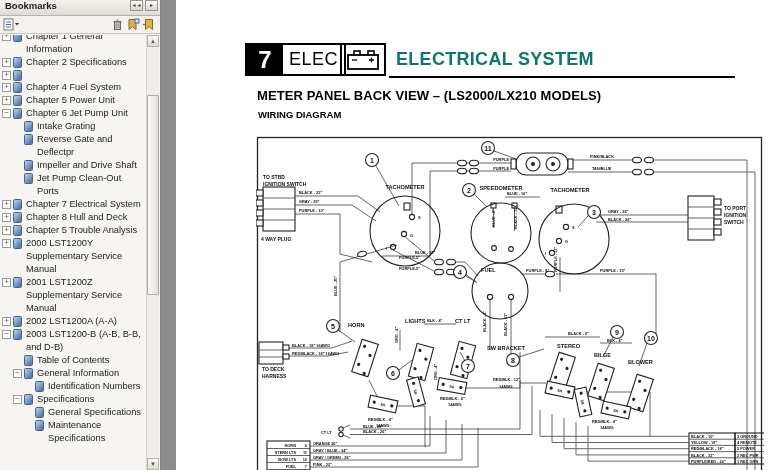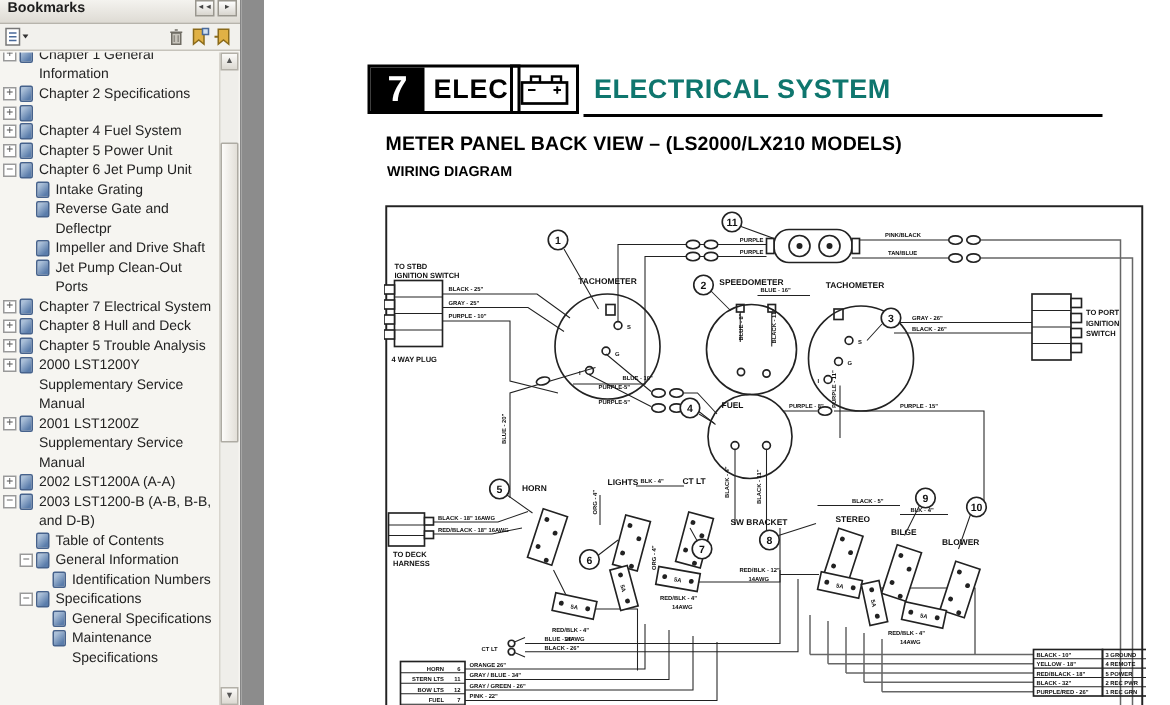--- a/index.html
+++ b/index.html
@@ -29,21 +29,21 @@
   .sc-btn{height:12px;background:linear-gradient(#fbfaf8,#dcd9d2);border:1px solid #b3b0a8;font-size:6px;text-align:center;line-height:10px;color:#555;cursor:pointer}
   .sc-btn.down{position:absolute;bottom:0;left:0;right:0}
   .sc-thumb{position:absolute;top:60px;left:0;right:0;height:200px;background:linear-gradient(90deg,#fdfcfa,#e2dfd8);border:1px solid #aeaba3;border-radius:1px;cursor:pointer}
 
   .divider{position:absolute;left:161px;top:0;width:15px;height:470px;background:#8c8c8c}
 
   
   .doc{position:absolute;left:176px;top:0;right:0;bottom:0;background:#fff;overflow:hidden}
   .chap-box{position:absolute;left:69px;top:43px;height:33px;display:flex;border:2px solid #000}
   .chap-num{width:36px;background:#000;color:#fff;font-size:24px;font-weight:bold;text-align:center;line-height:29px}
-  .chap-code{padding:0 6px;font-size:18px;font-weight:bold;line-height:29px;letter-spacing:.5px;color:#000}
+  .chap-code{padding:0 6px;font-size:18px;font-weight:normal;line-height:29px;letter-spacing:.5px;color:#000}
   .batt-box{position:absolute;left:164px;top:43px;width:46px;height:33px;border:2px solid #000;display:flex;align-items:center;justify-content:center}
   .sys-title{position:absolute;left:220px;top:49px;font-size:18px;font-weight:bold;letter-spacing:.3px;color:#0f766e}
   .rule{position:absolute;left:213px;top:76px;width:346px;height:2px;background:#000}
   .heading{position:absolute;left:81px;top:88px;font-size:13px;font-weight:bold;letter-spacing:.1px;color:#000}
   .subheading{position:absolute;left:82px;top:109px;font-size:9.5px;font-weight:bold;color:#000}
   svg.diagram{position:absolute;left:80px;top:136px}
 
   
   .diagram text{fill:#111;font-family:"Liberation Sans",sans-serif}
   .cl{font-size:5.6px;font-weight:bold}

